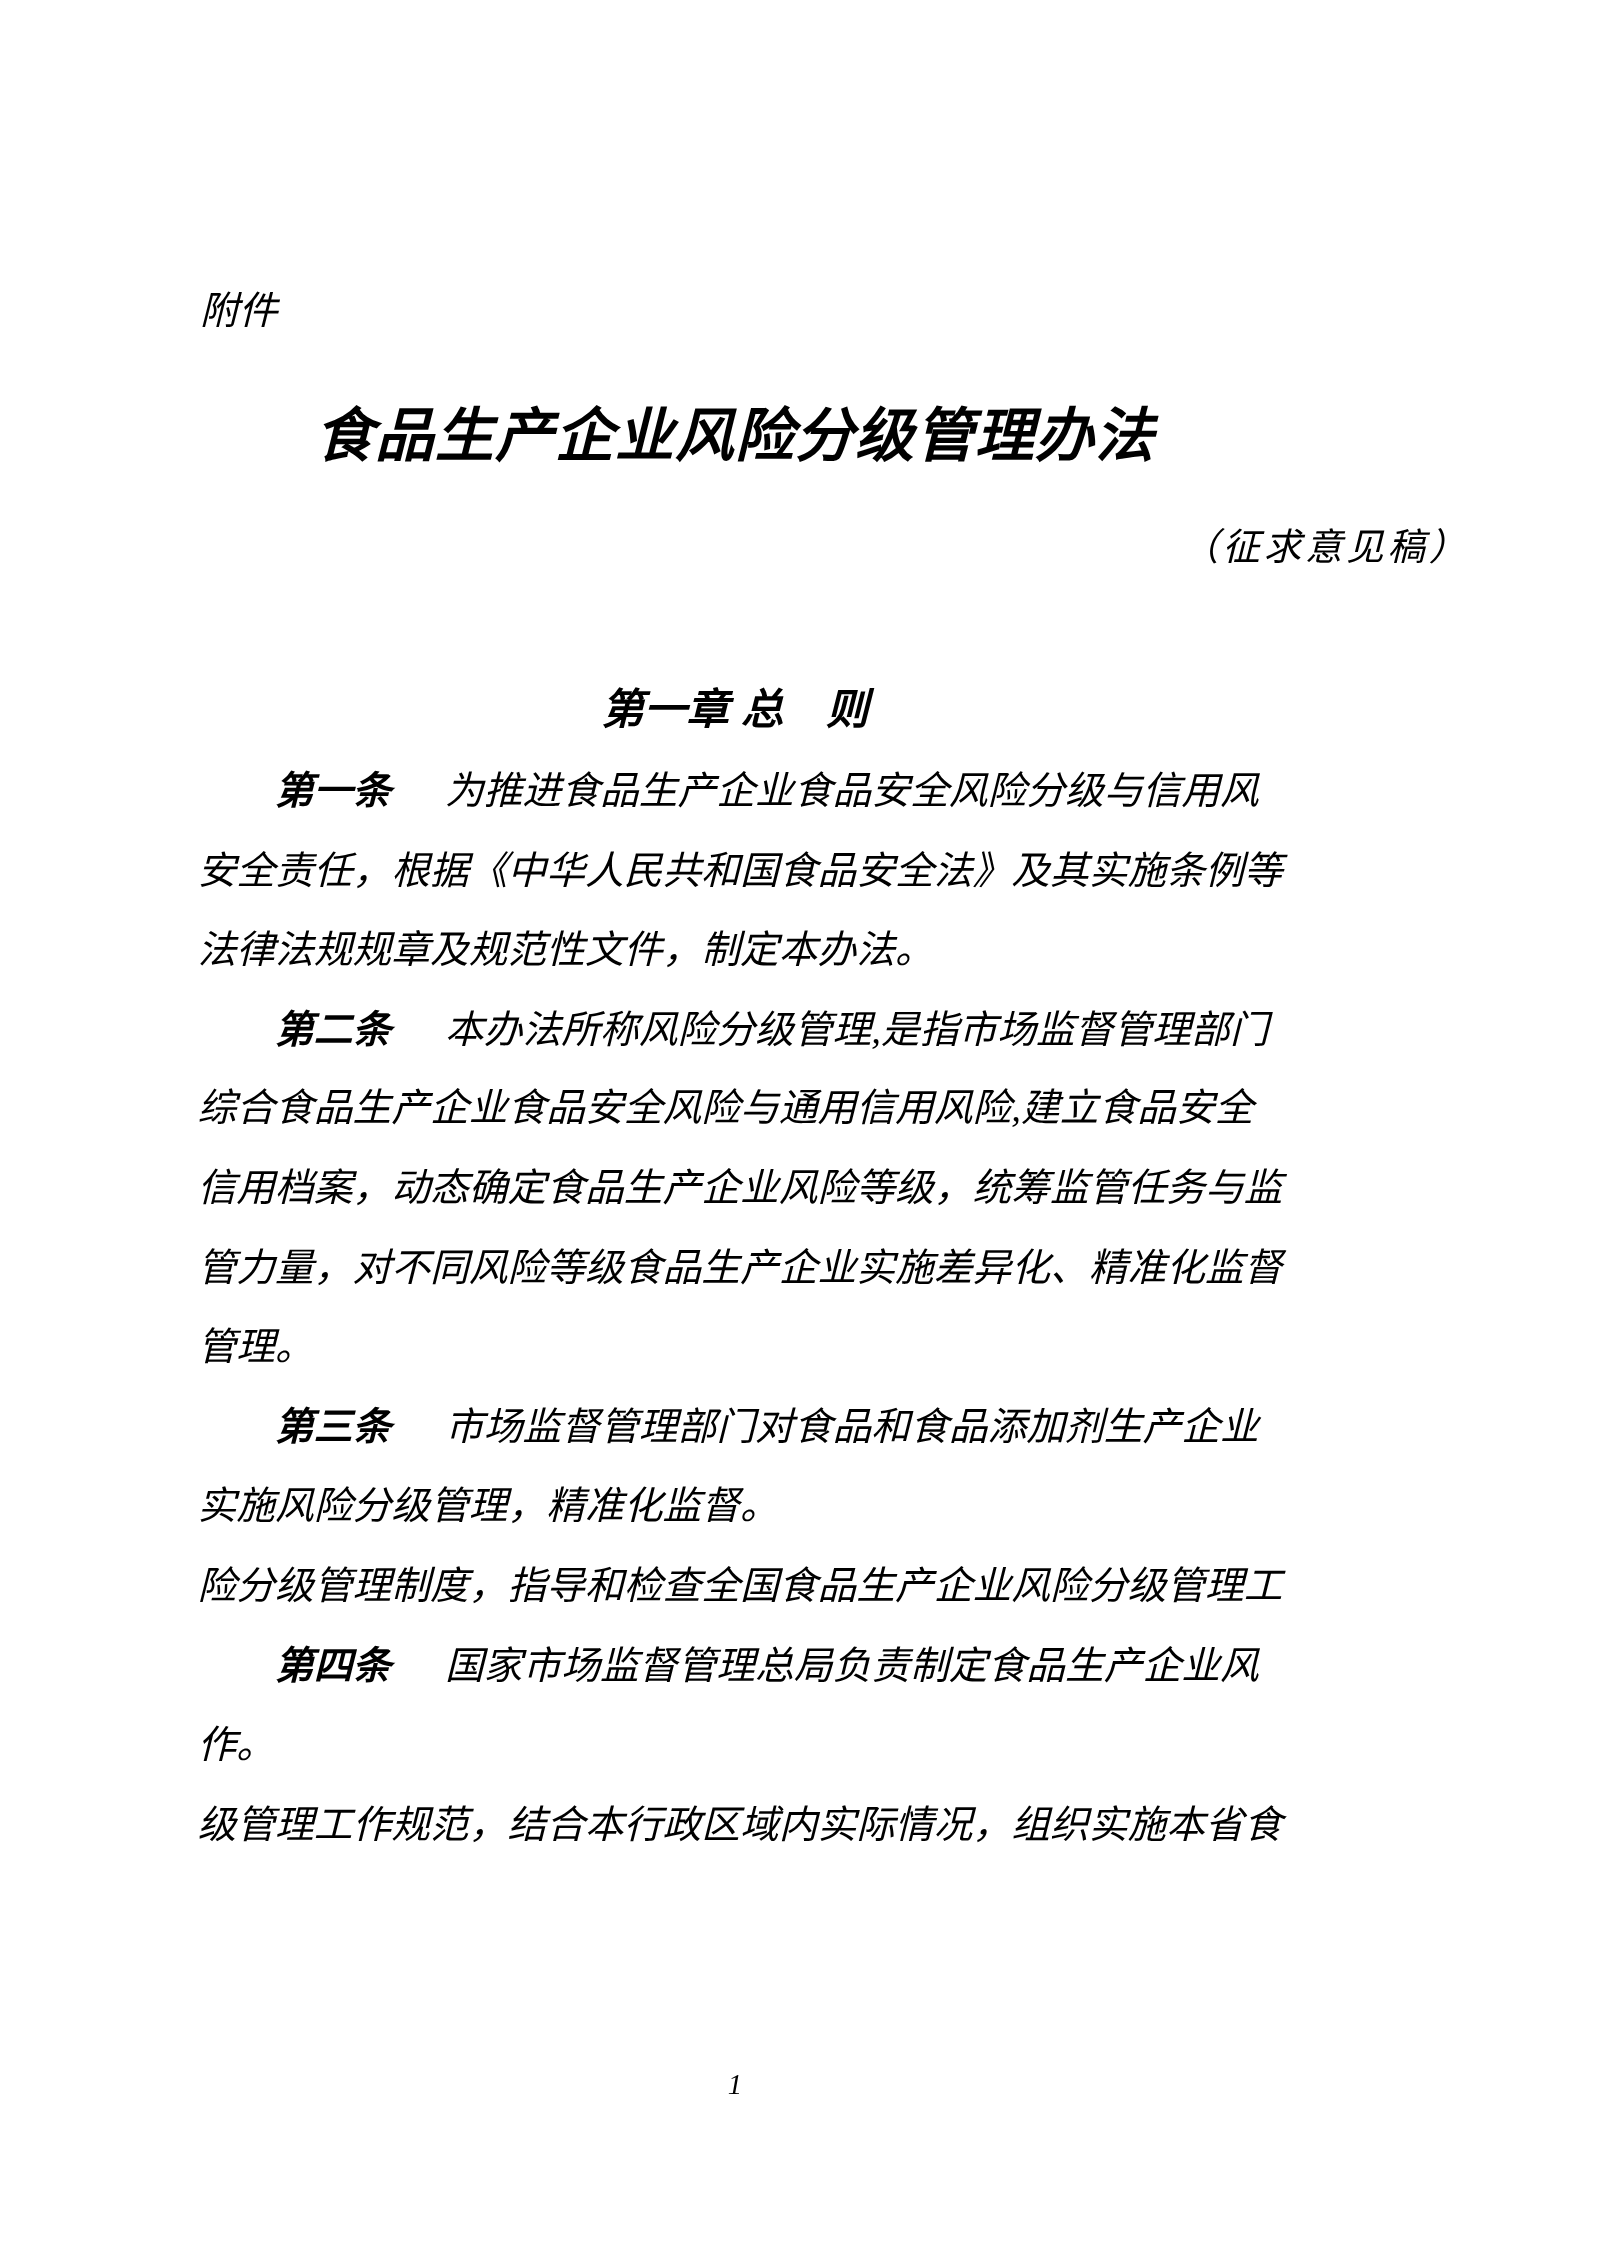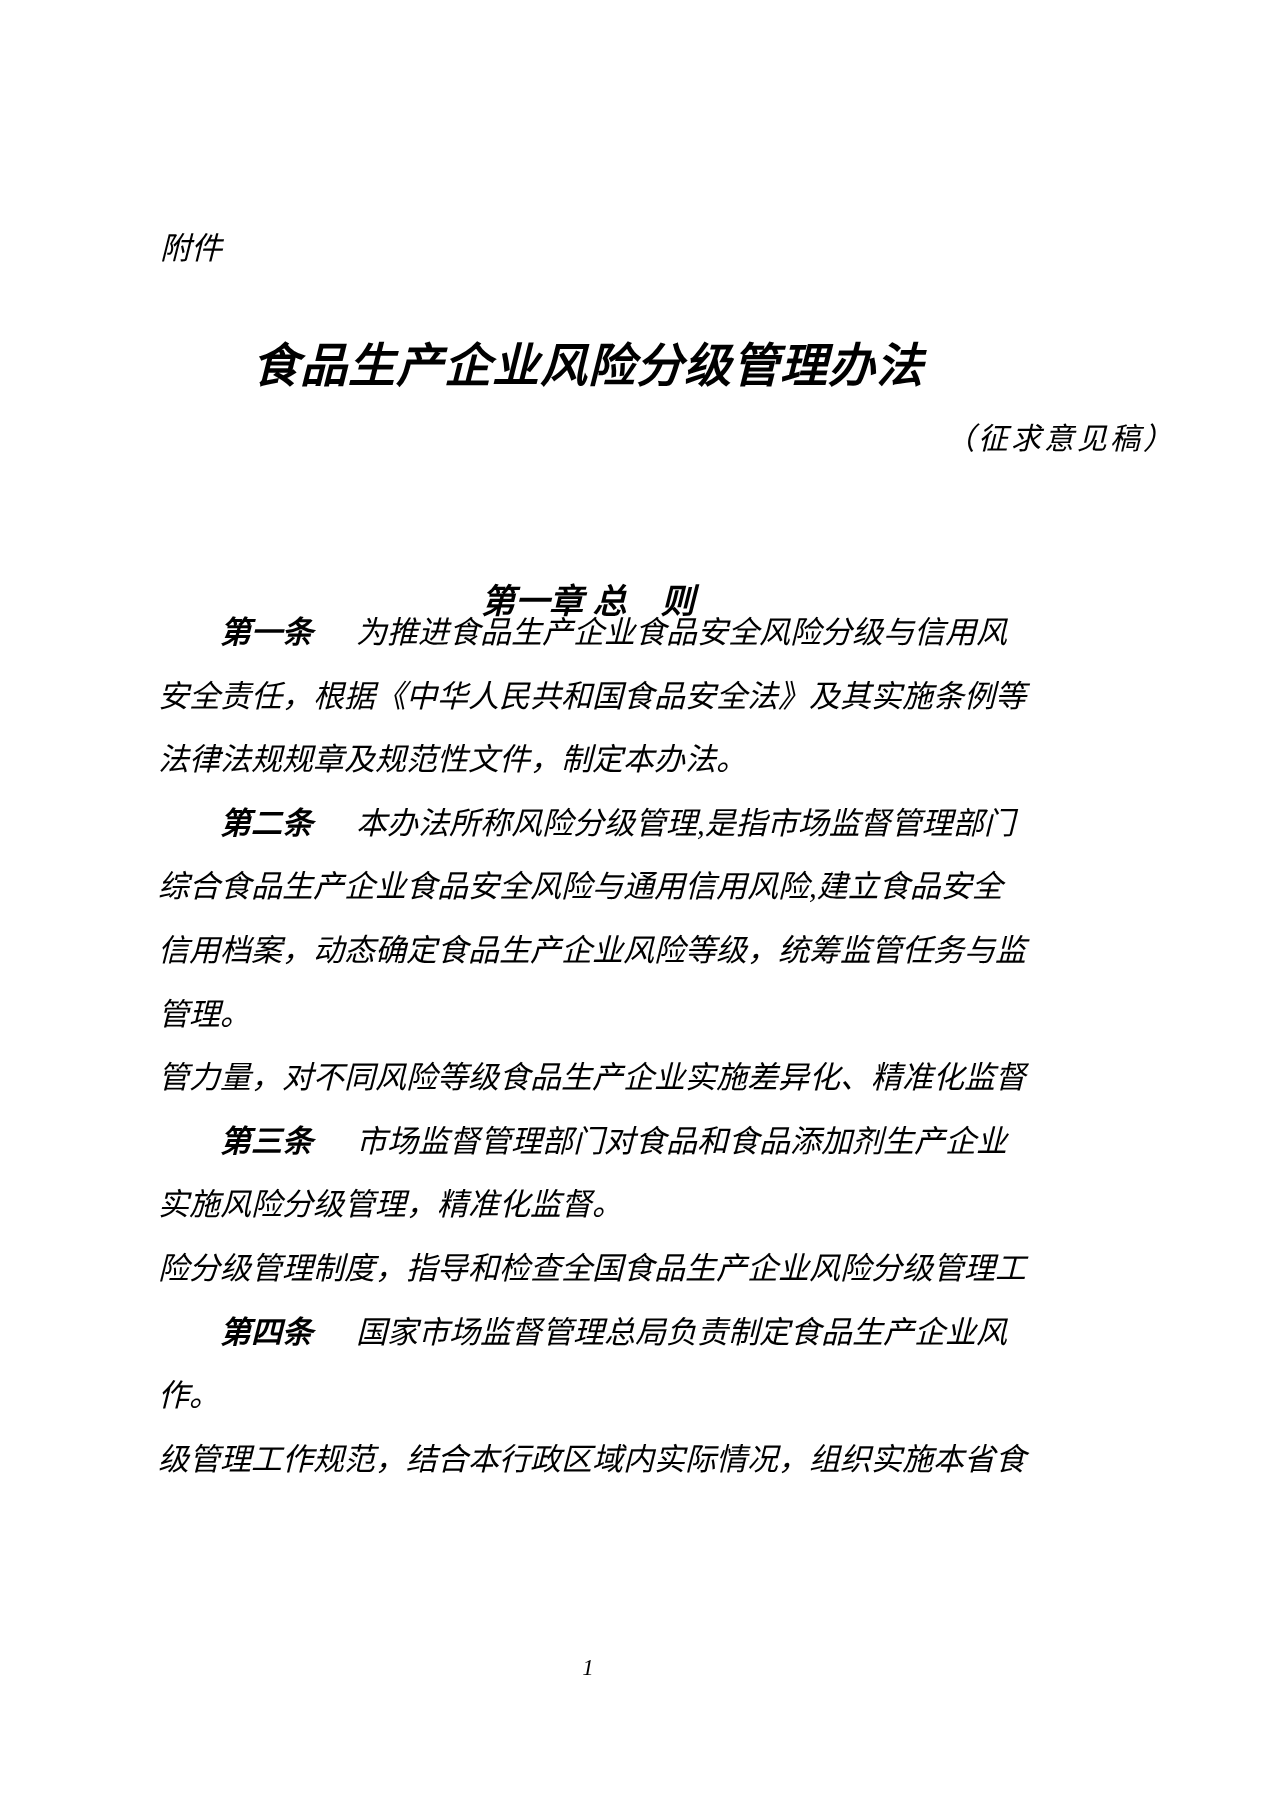--- a/index.html
+++ b/index.html
@@ -24,21 +24,21 @@
     top: 230px;
     font-family: "Liberation Sans", "DejaVu Sans", sans-serif;
     font-size: 31px;
     line-height: 38px;
     color: #000;
   }
   
   .doc-title {
     position: absolute;
     left: 0;
-    top: 336px;
+    top: 320px;
     width: 100%;
     text-align: center;
     font-family: "Liberation Serif", "DejaVu Serif", serif;
     font-weight: bold;
     font-size: 47px;
     line-height: 60px;
     letter-spacing: 1px;
     color: #000;
   }
   
@@ -59,21 +59,20 @@
     position: absolute;
     left: 0;
     top: 546px;
     width: 100%;
     text-align: center;
     font-family: "Liberation Sans", "DejaVu Sans", sans-serif;
     font-weight: bold;
     font-size: 34px;
     line-height: 44px;
     color: #000;
-    margin-top: 33px;
   }
   
   .body-text {
     position: absolute;
     left: 158px;
     top: 601px;
     width: 834px;
     font-family: "Liberation Serif", "DejaVu Serif", serif;
     font-size: 31px;
     color: #000;
@@ -122,22 +121,22 @@
     <div class="paragraph">
       <div class="line first"><span class="art-num">第一条</span><span>为推进食品生产企业食品安全风险分级与信用风</span></div>
       <div class="line">安全责任，根据《中华人民共和国食品安全法》及其实施条例等</div>
       <div class="line">法律法规规章及规范性文件，制定本办法。</div>
     </div>
 
     <div class="paragraph">
       <div class="line first"><span class="art-num">第二条</span><span>本办法所称风险分级管理,是指市场监督管理部门</span></div>
       <div class="line">综合食品生产企业食品安全风险与通用信用风险,建立食品安全</div>
       <div class="line">信用档案，动态确定食品生产企业风险等级，统筹监管任务与监</div>
+      <div class="line">管力量，对不同风险等级食品生产企业实施差异化、精准化监督</div>
       <div class="line">管理。</div>
-      <div class="line">管力量，对不同风险等级食品生产企业实施差异化、精准化监督</div>
     </div>
 
     <div class="paragraph">
       <div class="line first"><span class="art-num">第三条</span><span>市场监督管理部门对食品和食品添加剂生产企业</span></div>
       <div class="line">实施风险分级管理，精准化监督。</div>
     </div>
 
     <div class="paragraph">
       <div class="line">险分级管理制度，指导和检查全国食品生产企业风险分级管理工</div>
       <div class="line first"><span class="art-num">第四条</span><span>国家市场监督管理总局负责制定食品生产企业风</span></div>

